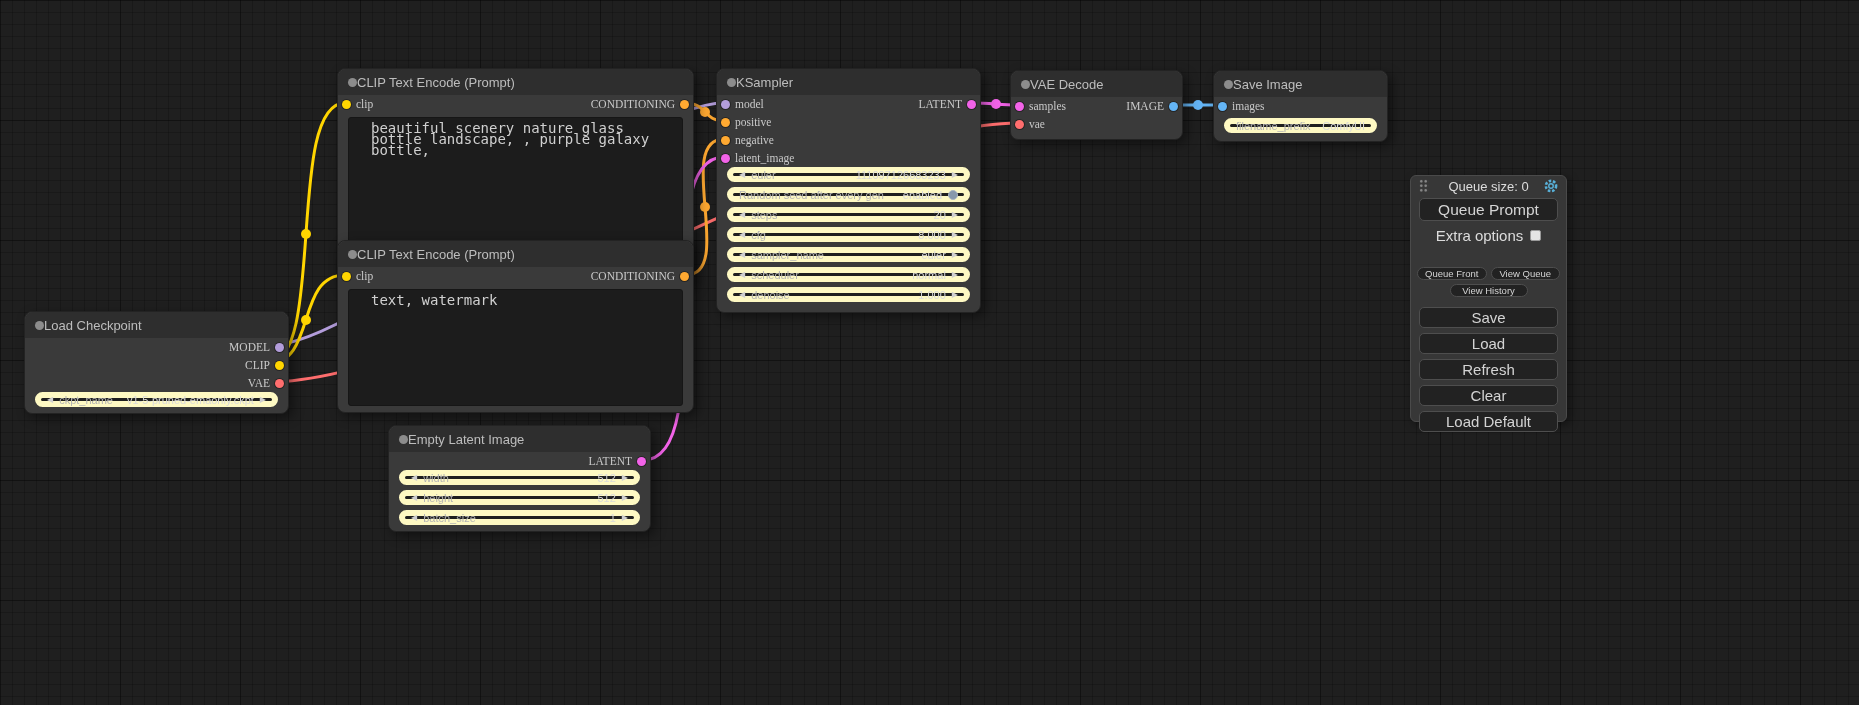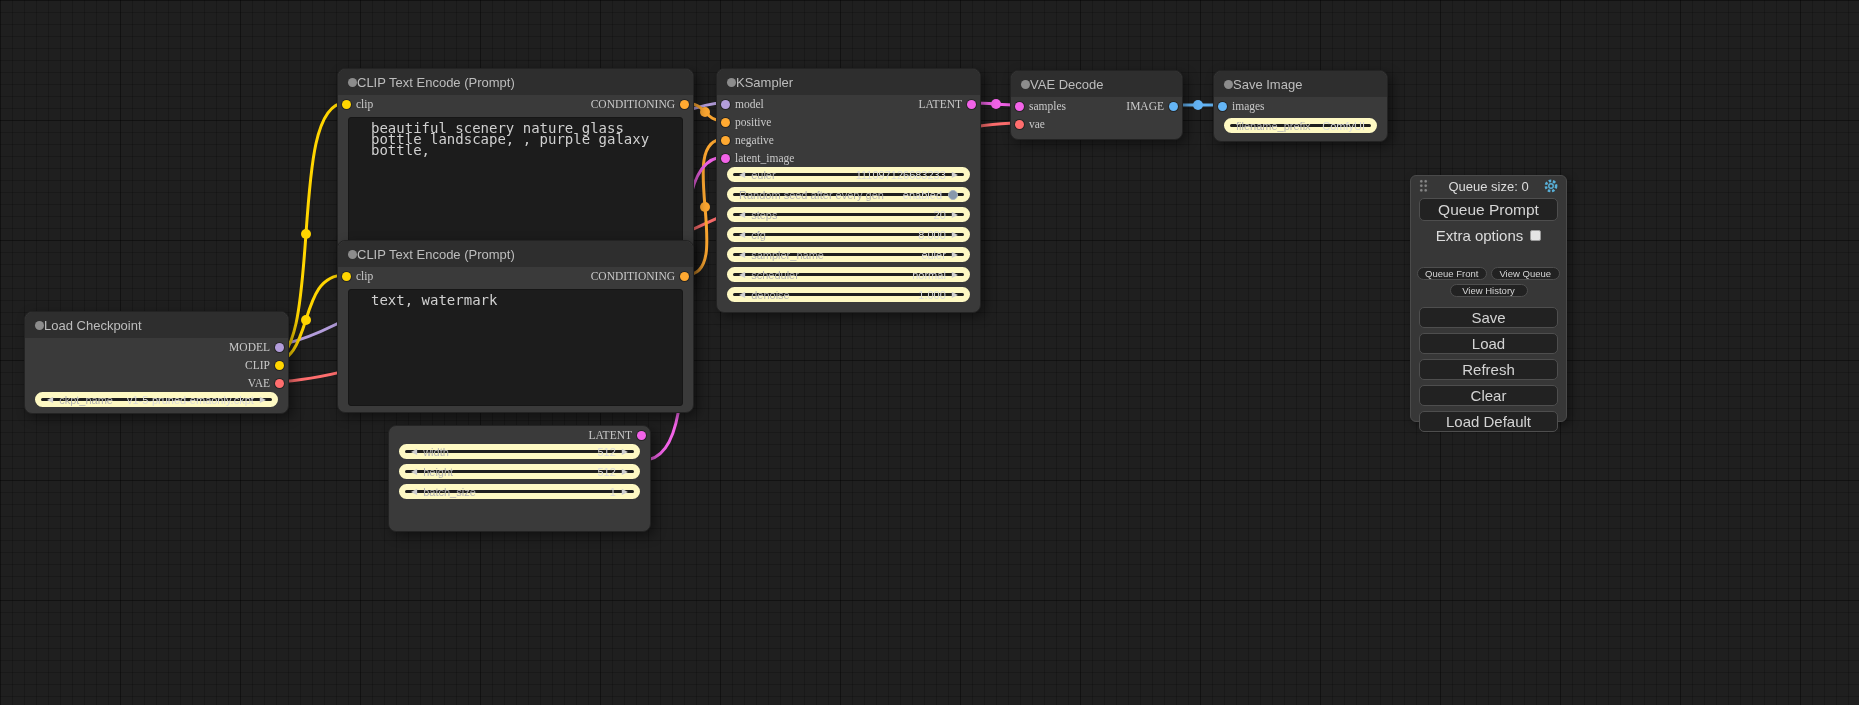--- a/index.html
+++ b/index.html
@@ -173,20 +173,24 @@
     </div>
     <div class="slot">
       <span class="slot-label">CONDITIONING</span>
       <span class="dot" style="background: rgb(255, 169, 49);"></span>
     </div>
   </div>
   <div class="prompt-text" style="top:48px;height:117px">text, watermark</div>
 </div>
 
 <div class="node" style="left:388px;top:425px;width:263px;height:107px">
+  <div class="node-title">
+    <span class="title-dot"></span>
+    <span>Empty Latent Image</span>
+  </div>
   <div class="slot-row out-only">
     <div class="slot">
       <span class="slot-label">LATENT</span>
       <span class="dot" style="background: rgb(242, 99, 232);"></span>
     </div>
   </div>
   <div class="widget">
     <span class="warrow">◀</span>
     <span class="wlabel">width</span>
     <span class="wvalue">512</span>

